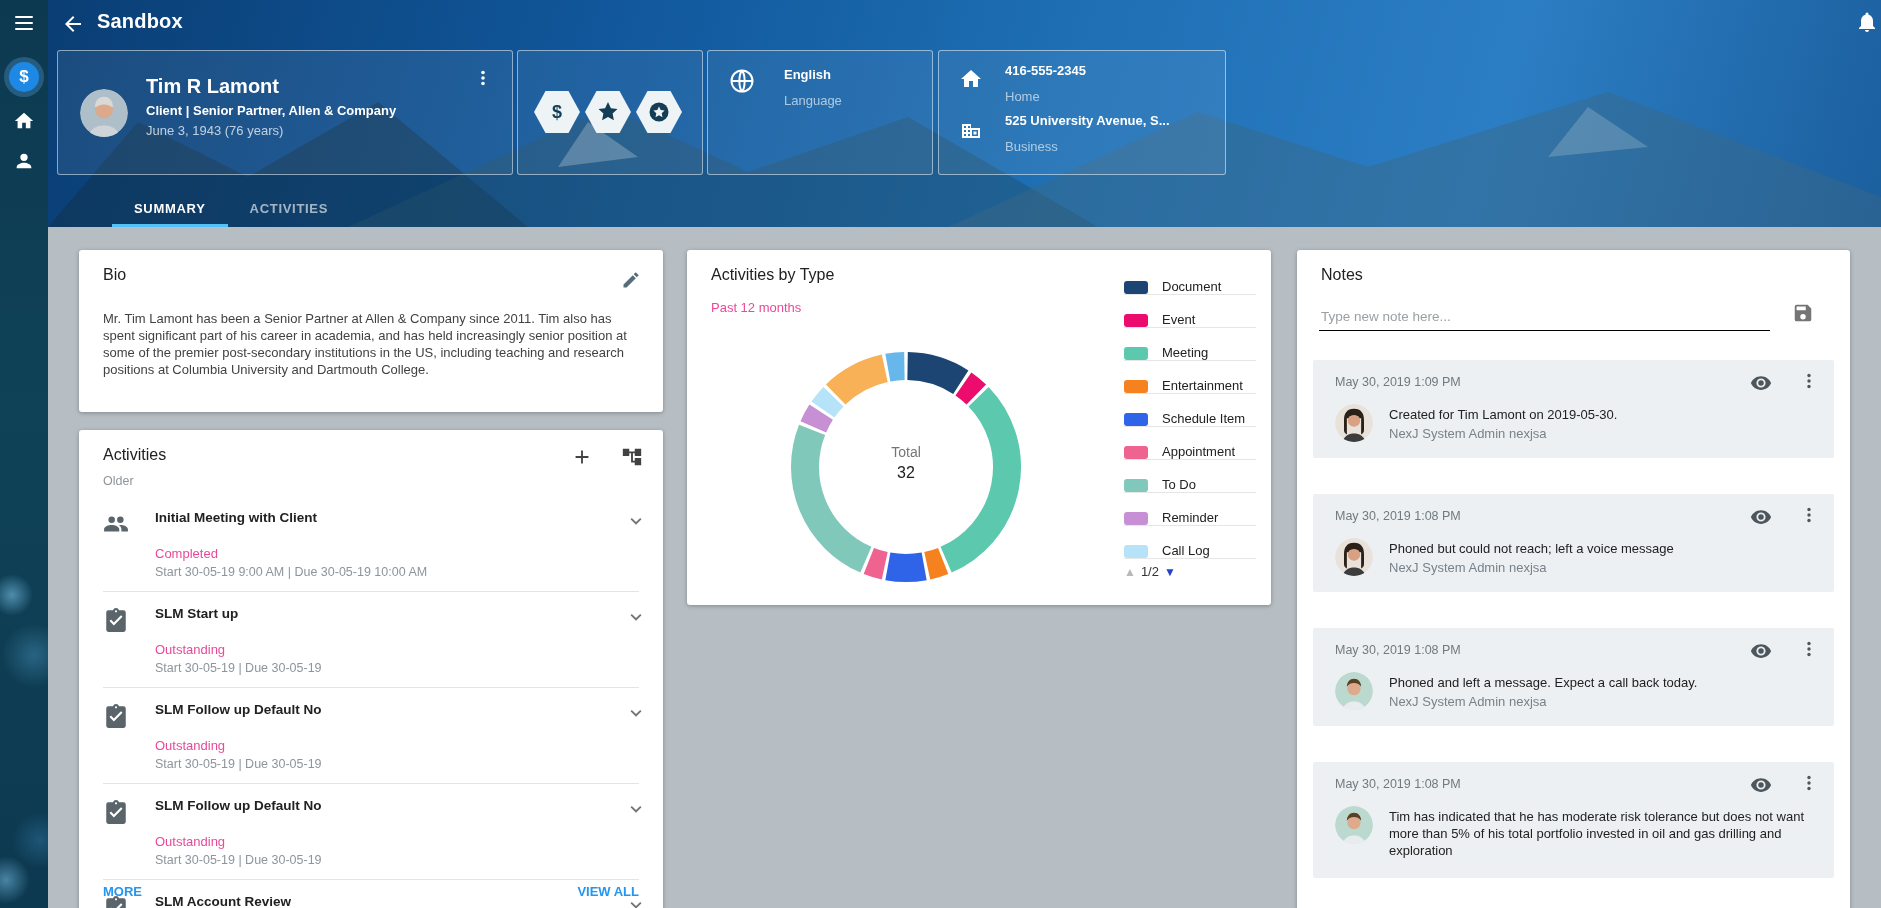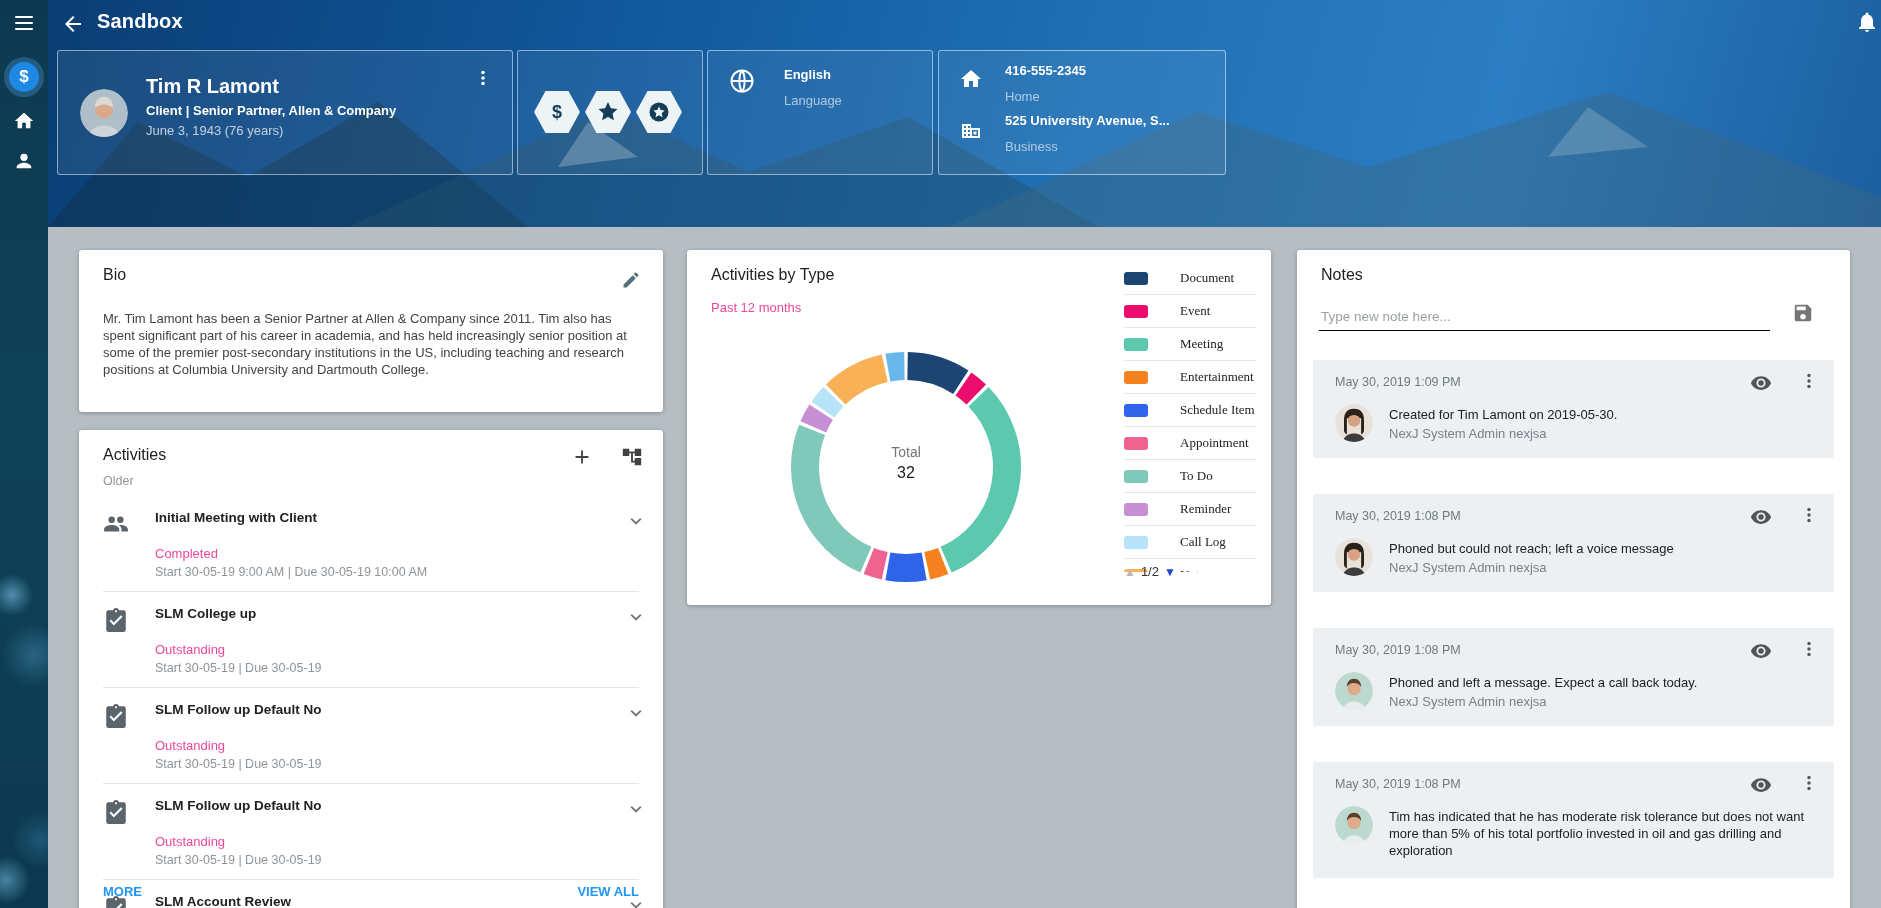--- a/index.html
+++ b/index.html
@@ -82,21 +82,21 @@
   .viewall-link{position:absolute;right:24px;top:452px;}
 
   
   .chart-card{left:639px;top:23px;width:584px;height:355px;}
   .csub{position:absolute;left:24px;top:50px;font-size:13px;color:#ec4899;}
   .donut-wrap{position:absolute;left:0;top:0;width:450px;height:355px;}
   .donut-center{position:absolute;left:159px;top:194px;width:120px;text-align:center;}
   .donut-center .t1{font-size:14px;color:#757575;}
   .donut-center .t2{font-size:16px;color:#212121;margin-top:4px;}
   .legend{position:absolute;left:437px;top:12px;width:132px;height:310px;overflow:hidden;}
-  .lrow{height:32px;display:flex;align-items:center;gap:32px;cursor:pointer;font-family:Liberation Serif, serif;}
+  .lrow{height:32px;display:flex;align-items:flex-end;gap:14px;cursor:pointer;}
   .lrow + .lrow{border-top:1px solid #e6e6e6;}
   .swatch{width:24px;height:13px;border-radius:3px;flex:0 0 auto;}
   .llabel{font-size:13px;color:#212121;white-space:nowrap;}
   .lpage{position:absolute;left:437px;top:314px;font-size:13px;color:#333;display:flex;align-items:center;gap:5px;}
   .pg-up{color:#b9b9b9;font-size:12px;cursor:pointer;}
   .pg-dn{color:#2443cb;font-size:12px;cursor:pointer;}
 
   
   .notes-card{left:1249px;top:23px;width:553px;height:700px;}
   .note-input{position:absolute;left:22px;top:52px;width:447px;height:26px;border:none;outline:none;
@@ -227,20 +227,24 @@
       <div class="fieldlab" style="position:absolute;left:66px;top:32px;">Home</div>
       <div style="position:absolute;left:20px;top:66px;width:24px;height:24px;">
         <svg viewBox="0 0 24 24">
             <path fill="#fff" d="M3 21V7h9v4h9v10H3zm2-2h2v-2H5v2zm0-4h2v-2H5v2zm0-4h2V9H5v2zm4 8h2v-2H9v2zm0-4h2v-2H9v2zm0-4h2V9H9v2zm4 8h6v-6h-6v6zm1.5-4.5h3v3h-3v-3z"></path>
           </svg>
       </div>
       <div class="fieldval" style="position:absolute;left:66px;top:62px;">525 University Avenue, S...</div>
       <div class="fieldlab" style="position:absolute;left:66px;top:82px;">Business</div>
     </div>
 
+    <div class="tabs">
+      <div class="tab active">SUMMARY</div>
+      <div class="tab">ACTIVITIES</div>
+    </div>
   </div>
 
   <div class="main">
 
     <section class="card bio-card">
       <div class="ctitle">Bio</div>
       <div class="pencil gicon">
         <svg viewBox="0 0 24 24" width="20" height="20">
             <path d="M3 17.3V21h3.7L17.8 9.9l-3.7-3.7L3 17.3zM20.7 7a1 1 0 0 0 0-1.4l-2.3-2.3a1 1 0 0 0-1.4 0l-1.8 1.8 3.7 3.7 1.8-1.8z" fill="#546e7a"></path>
           </svg>
@@ -281,21 +285,21 @@
     </span>
   </div>
 
   <div class="arow">
 
     <span class="a-icon ic-task">
       <svg viewBox="0 0 24 24">
                 <path d="M19 3h-4.2A3 3 0 0 0 12 1a3 3 0 0 0-2.8 2H5a2 2 0 0 0-2 2v16a2 2 0 0 0 2 2h14a2 2 0 0 0 2-2V5a2 2 0 0 0-2-2zm-7 0a1 1 0 1 1 0 2 1 1 0 0 1 0-2zm-2 14l-4-4 1.4-1.4L10 14.2l6.6-6.6L18 9z"></path>
               </svg>
     </span>
-    <div class="a-title">SLM College up</div>
+    <div class="a-title">SLM Start up</div>
     <div class="a-status">Outstanding</div>
     <div class="a-meta">Start 30-05-19 | Due 30-05-19</div>
     <span class="a-chev">
       <svg viewBox="0 0 24 24">
                 <path d="M7.4 8.6L12 13.2l4.6-4.6L18 10l-6 6-6-6z"></path>
               </svg>
     </span>
   </div>
 
   <div class="arow">

